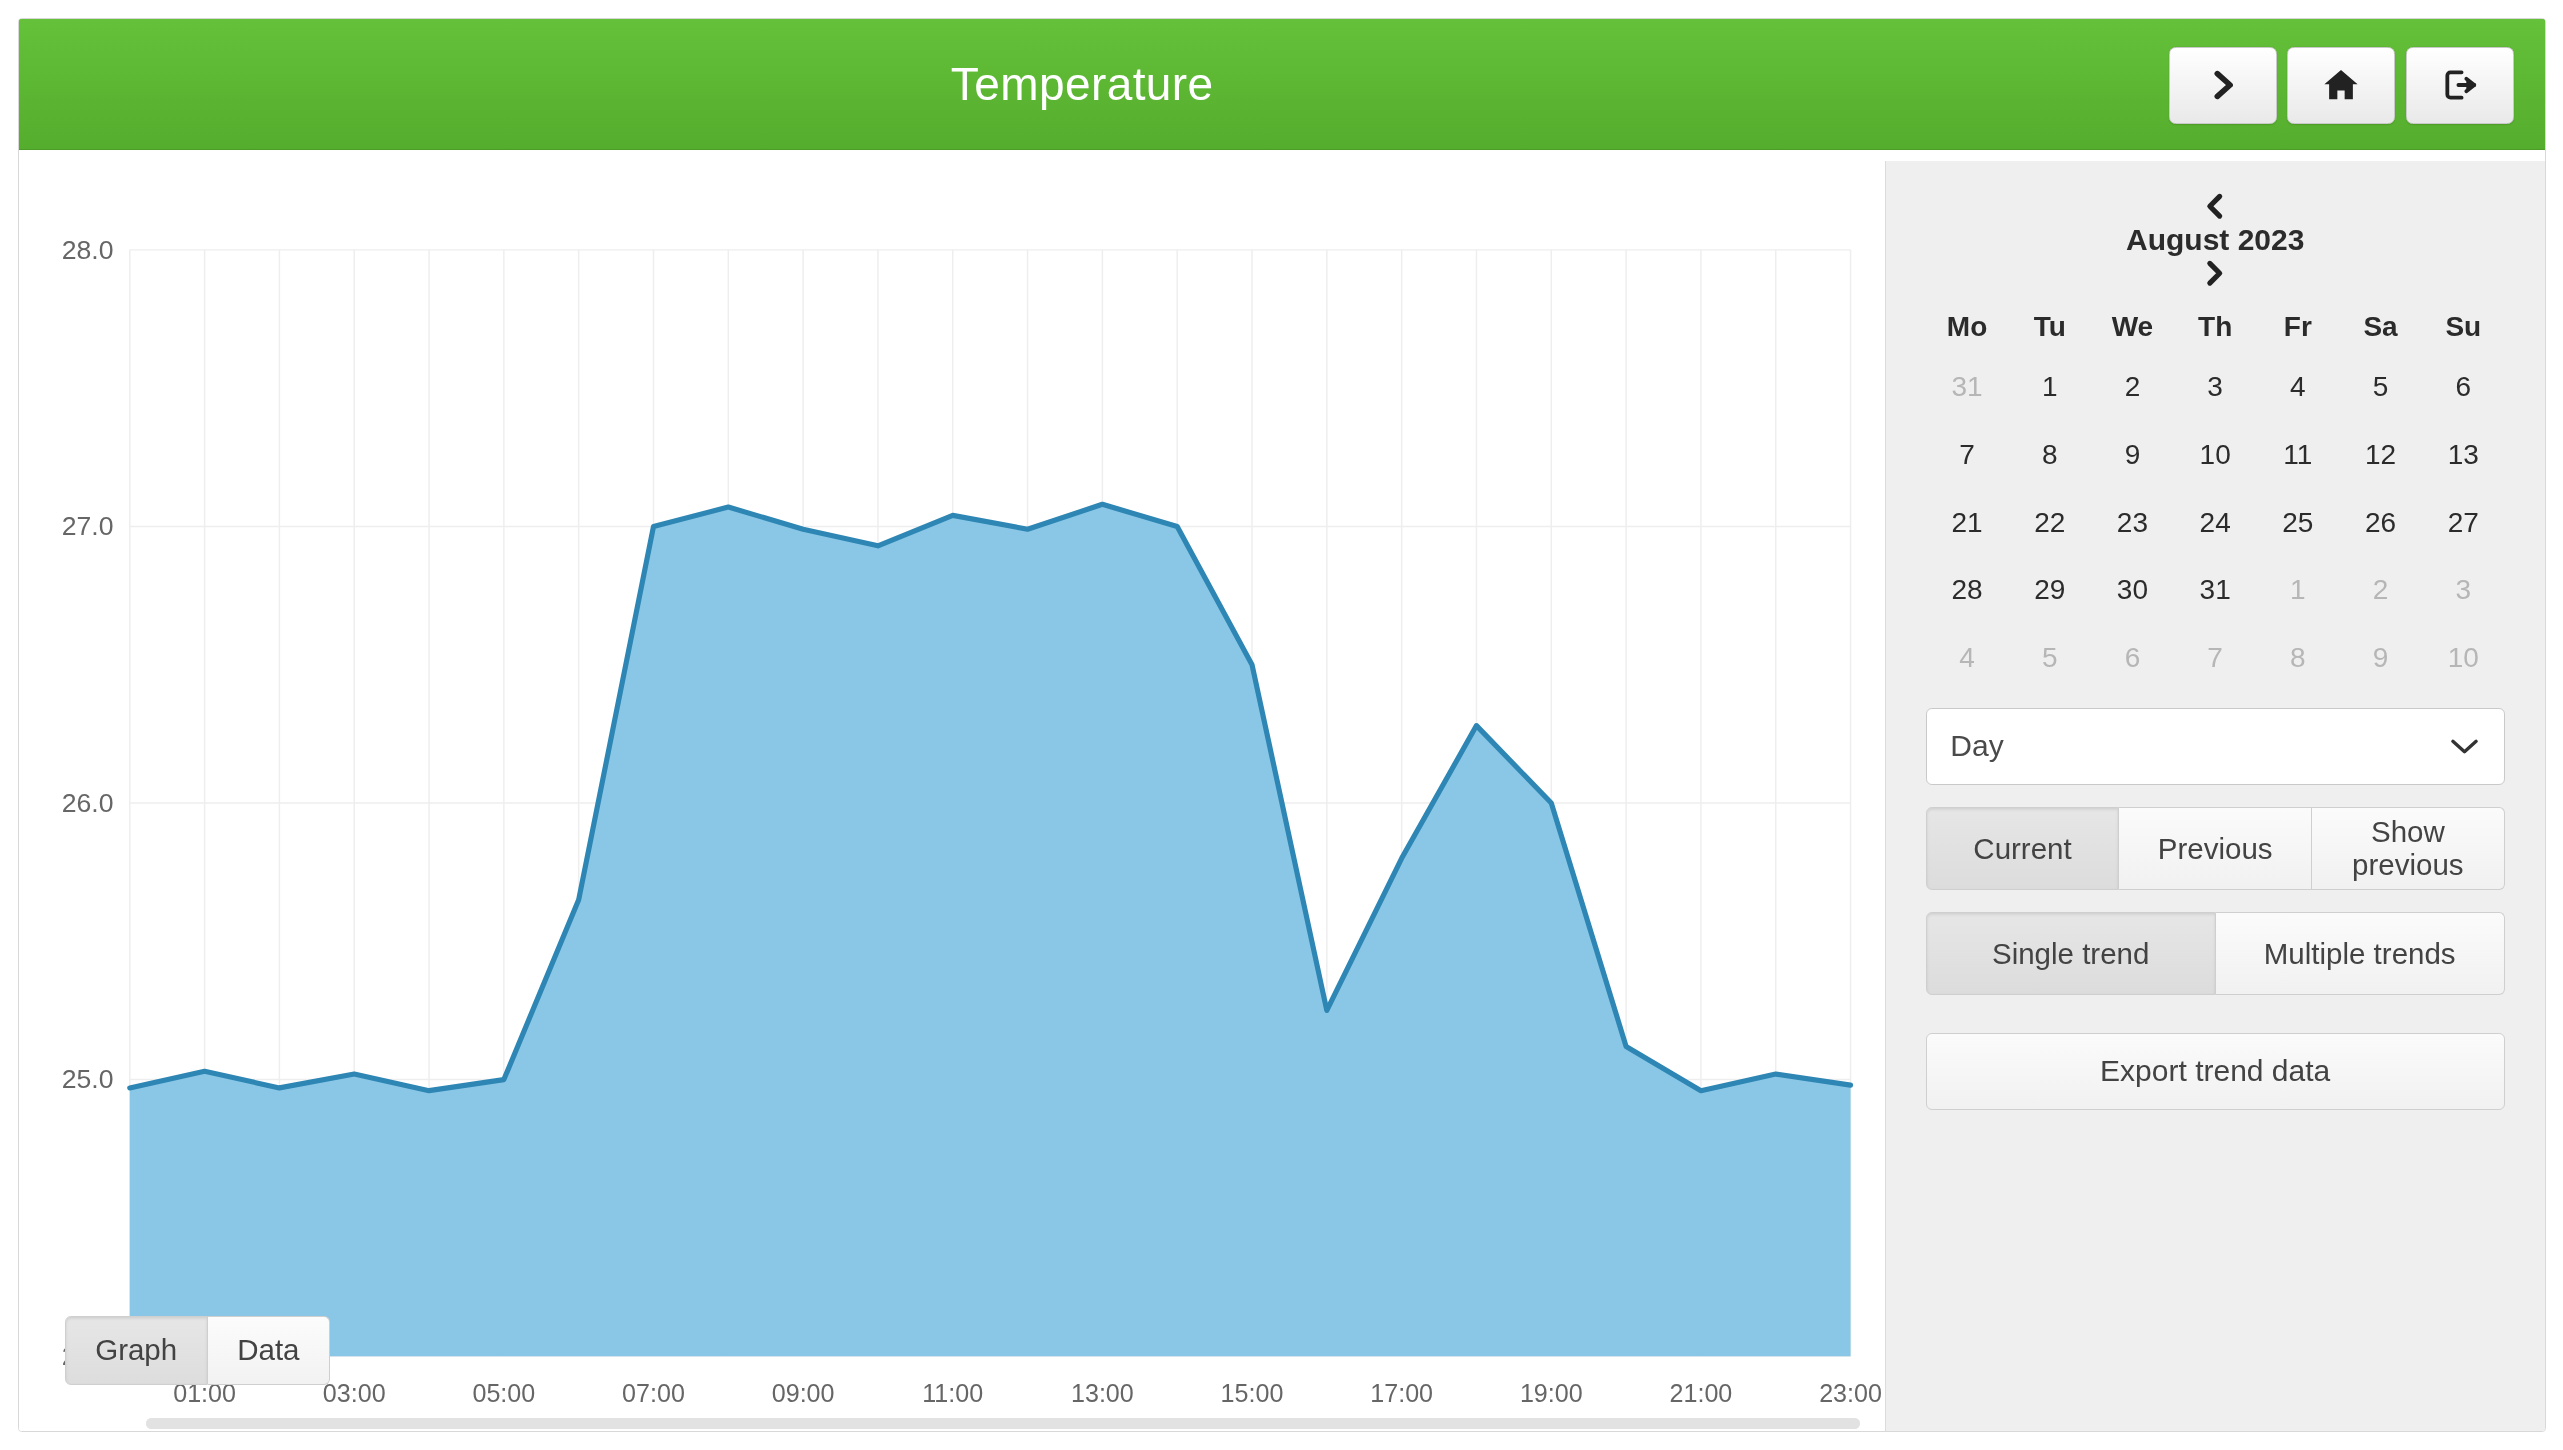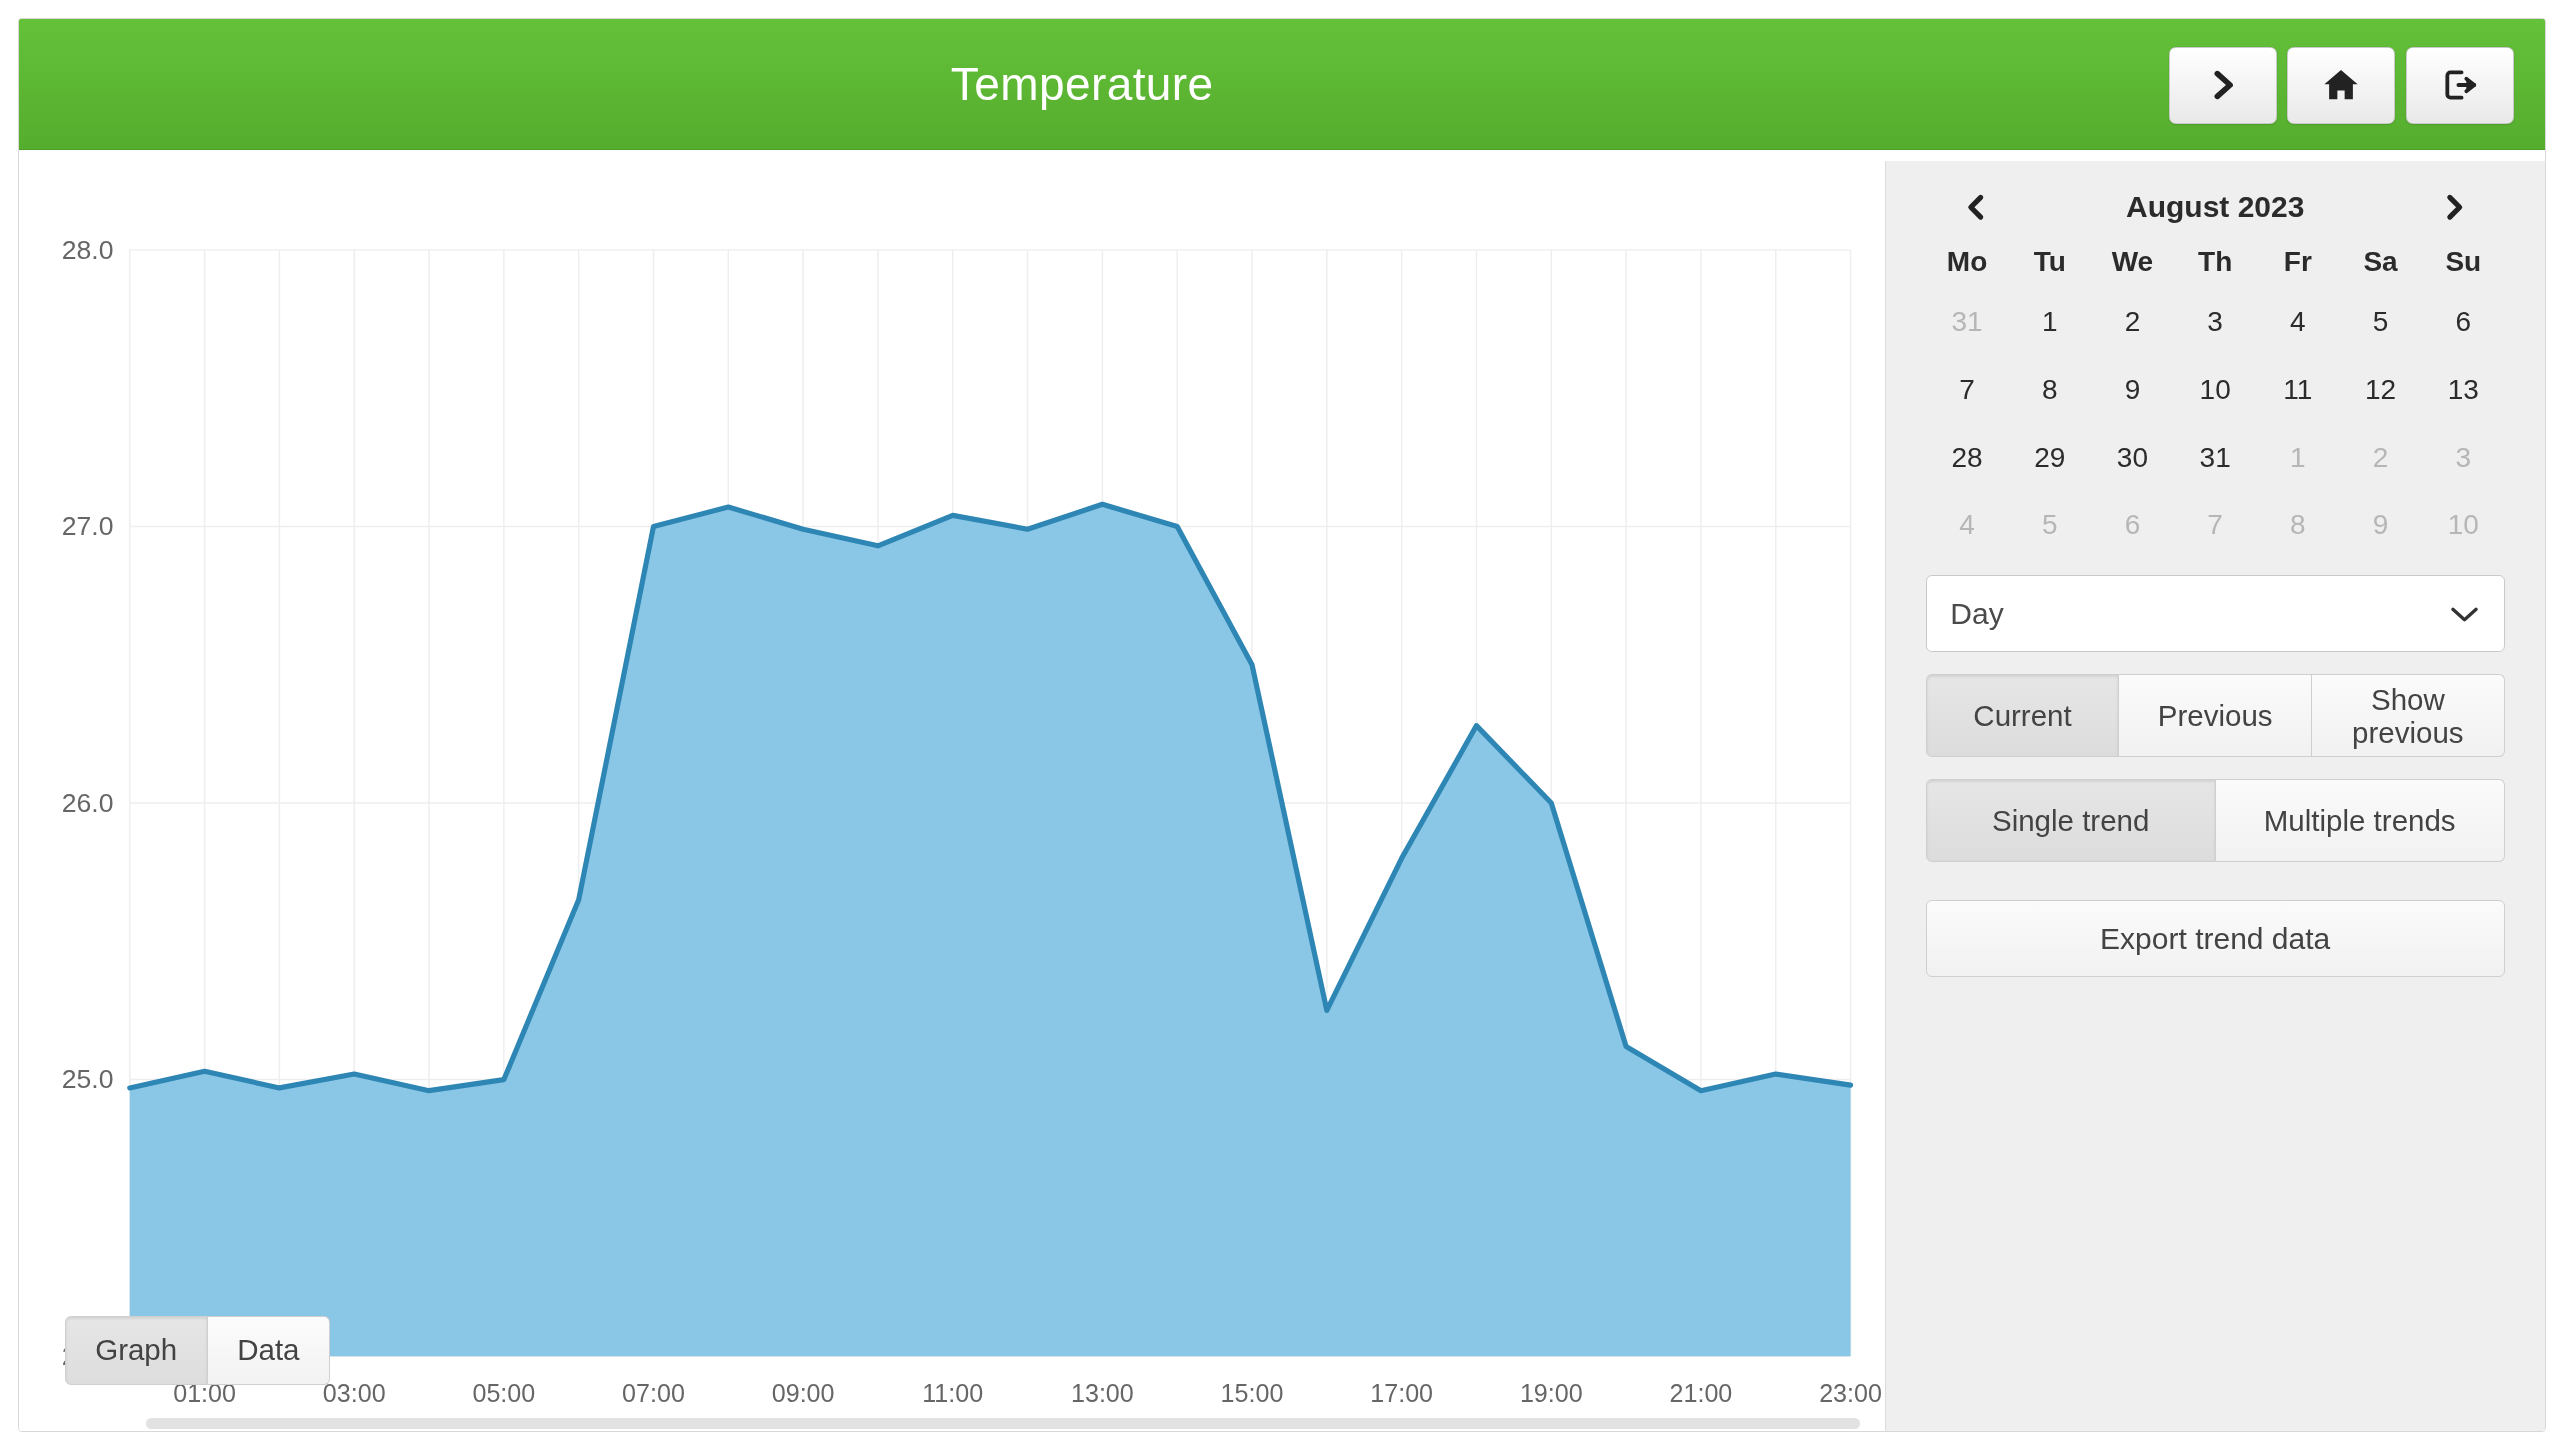--- a/index.html
+++ b/index.html
@@ -128,20 +128,21 @@
   #sidebar {
     flex: 1;
     background: #efefef;
     padding: 26.6px 40px 0 40px;
   }
 
   
   #cal-header {
     display: flex; align-items: center; justify-content: space-between;
     padding: 3px 35px 11.8px 35px;
+    flex-direction: column;
   }
   #cal-month-label {
     font-size: 30px; font-weight: bold; color: #2b2b2b;
   }
   .cal-nav { cursor: pointer; display: flex; align-items: center; }
   #cal-table { width: 100%; border-collapse: collapse; table-layout: fixed; }
   #cal-table th {
     font-size: 28px; font-weight: bold; color: #2b2b2b;
     padding: 10.3px 0; text-align: center;
   }
@@ -363,20 +364,29 @@
             <tr>
               <td><span class="daycell">7</span></td>
               <td><span class="daycell">8</span></td>
               <td><span class="daycell">9</span></td>
               <td><span class="daycell">10</span></td>
               <td><span class="daycell">11</span></td>
               <td><span class="daycell">12</span></td>
               <td><span class="daycell">13</span></td>
             </tr>
             <tr>
+              <td><span class="daycell">21</span></td>
+              <td><span class="daycell">22</span></td>
+              <td><span class="daycell">23</span></td>
+              <td><span class="daycell">24</span></td>
+              <td><span class="daycell">25</span></td>
+              <td><span class="daycell">26</span></td>
+              <td><span class="daycell">27</span></td>
+            </tr>
+            <tr>
               <td><span class="daycell">28</span></td>
               <td><span class="daycell">29</span></td>
               <td><span class="daycell">30</span></td>
               <td><span class="daycell">31</span></td>
               <td class="muted"><span class="daycell">1</span></td>
               <td class="muted"><span class="daycell">2</span></td>
               <td class="muted"><span class="daycell">3</span></td>
             </tr>
             <tr>
               <td class="muted"><span class="daycell">4</span></td>

